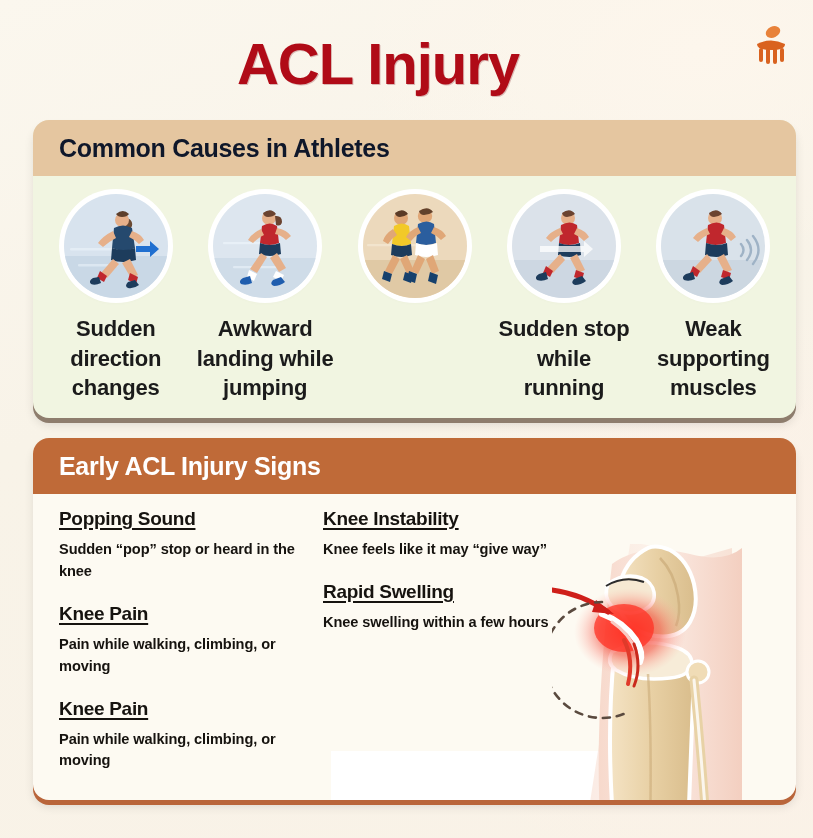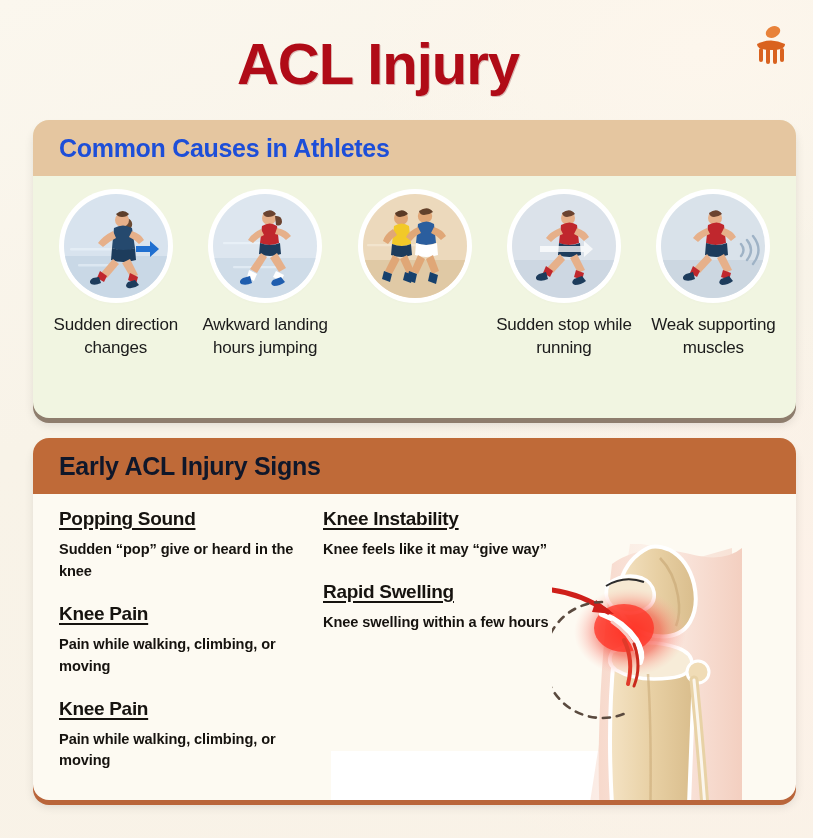--- a/index.html
+++ b/index.html
@@ -104,22 +104,22 @@
 
   .bar {
     height: 56px;
     display: flex;
     align-items: center;
     padding-left: 26px;
     font-size: 25px;
     font-weight: 700;
     letter-spacing: -0.3px;
   }
-  .bar-tan { background: #e5c6a0; color: #1d4ed8; }
-  .bar-rust { background: #bf6a38; color: #0f172a; }
+  .bar-tan { background: #e5c6a0; color: #0f172a; }
+  .bar-rust { background: #bf6a38; color: #ffffff; }
 
   
   .causes-grid {
     display: flex;
     padding: 18px 8px 0 8px;
   }
   .cause {
     flex: 1;
     text-align: center;
   }
@@ -127,22 +127,22 @@
     width: 104px; height: 104px;
     margin: 0 auto 16px auto;
     border-radius: 50%;
     background: #ffffff;
     box-shadow: 0 0 0 5px #ffffff, 0 2px 6px rgba(0,0,0,0.08);
     overflow: hidden;
     position: relative;
   }
   .cause-circle svg { display: block; width: 104px; height: 104px; }
   .cause-label {
-    font-size: 17px;
-    font-weight: 400;
+    font-size: 22px;
+    font-weight: 700;
     line-height: 1.35;
     color: #1b1b1b;
     padding: 0 6px;
     letter-spacing: -0.2px;
   }
 
   
   .signs-body {
     position: relative;
     height: 306px;
@@ -257,21 +257,21 @@
           <path d="M64 34 q10 2 14 8 l-5 4 q-5 -5 -11 -6 z" fill="#e6b08a"></path>
           <path d="M47 49 q10 4 20 0 l1 11 q-11 4 -22 0 z" fill="#1d3c5c"></path>
           <path d="M48 59 l-11 16 7 4 10 -16 z" fill="#e6b08a"></path>
           <path d="M64 59 l9 15 -7 4 -9 -14 z" fill="#e6b08a"></path>
           <path d="M36 76 l8 4 -3 7 -7 -4 z" fill="#fff"></path>
           <path d="M63 77 l8 4 -3 6 -8 -4 z" fill="#fff"></path>
           <path d="M30 84 q-5 3 -2 6 q5 2 11 -1 l-2 -7 z" fill="#1f5dae"></path>
           <path d="M60 86 q-4 4 1 6 q6 0 11 -4 l-4 -5 z" fill="#1f5dae"></path>
         </svg>
       </div>
-      <div class="cause-label">Awkward landing hours jumping</div>
+      <div class="cause-label">Awkward landing while jumping</div>
     </div>
 
     <div class="cause">
       <div class="cause-circle">
         <svg viewBox="0 0 104 104" xmlns="http://www.w3.org/2000/svg">
           <rect width="104" height="104" fill="#ecd9bc"></rect>
           <rect y="66" width="104" height="38" fill="#e0c9a5"></rect>
           <rect x="4" y="50" width="50" height="2.2" rx="1" fill="#f2e4cd"></rect>
           <circle cx="38" cy="24" r="7" fill="#e0a777"></circle>
           <path d="M32 19 q8 -6 13 1 q-4 3 -8 3 q-4 0 -5 -4 z" fill="#5a3b27"></path>
@@ -351,21 +351,21 @@
 
   <div class="bar bar-rust">Early ACL Injury Signs</div>
 
   <div class="signs-body">
 
     <div class="signs-cols">
 
       <div class="signs-col left">
         <div class="sign-item">
           <div class="sign-title">Popping Sound</div>
-          <div class="sign-desc">Sudden “pop” give or heard in the knee</div>
+          <div class="sign-desc">Sudden “pop” stop or heard in the knee</div>
         </div>
         <div class="sign-item">
           <div class="sign-title">Knee Pain</div>
           <div class="sign-desc">Pain while walking, climbing, or moving</div>
         </div>
         <div class="sign-item">
           <div class="sign-title">Knee Pain</div>
           <div class="sign-desc">Pain while walking, climbing, or moving</div>
         </div>
       </div>

